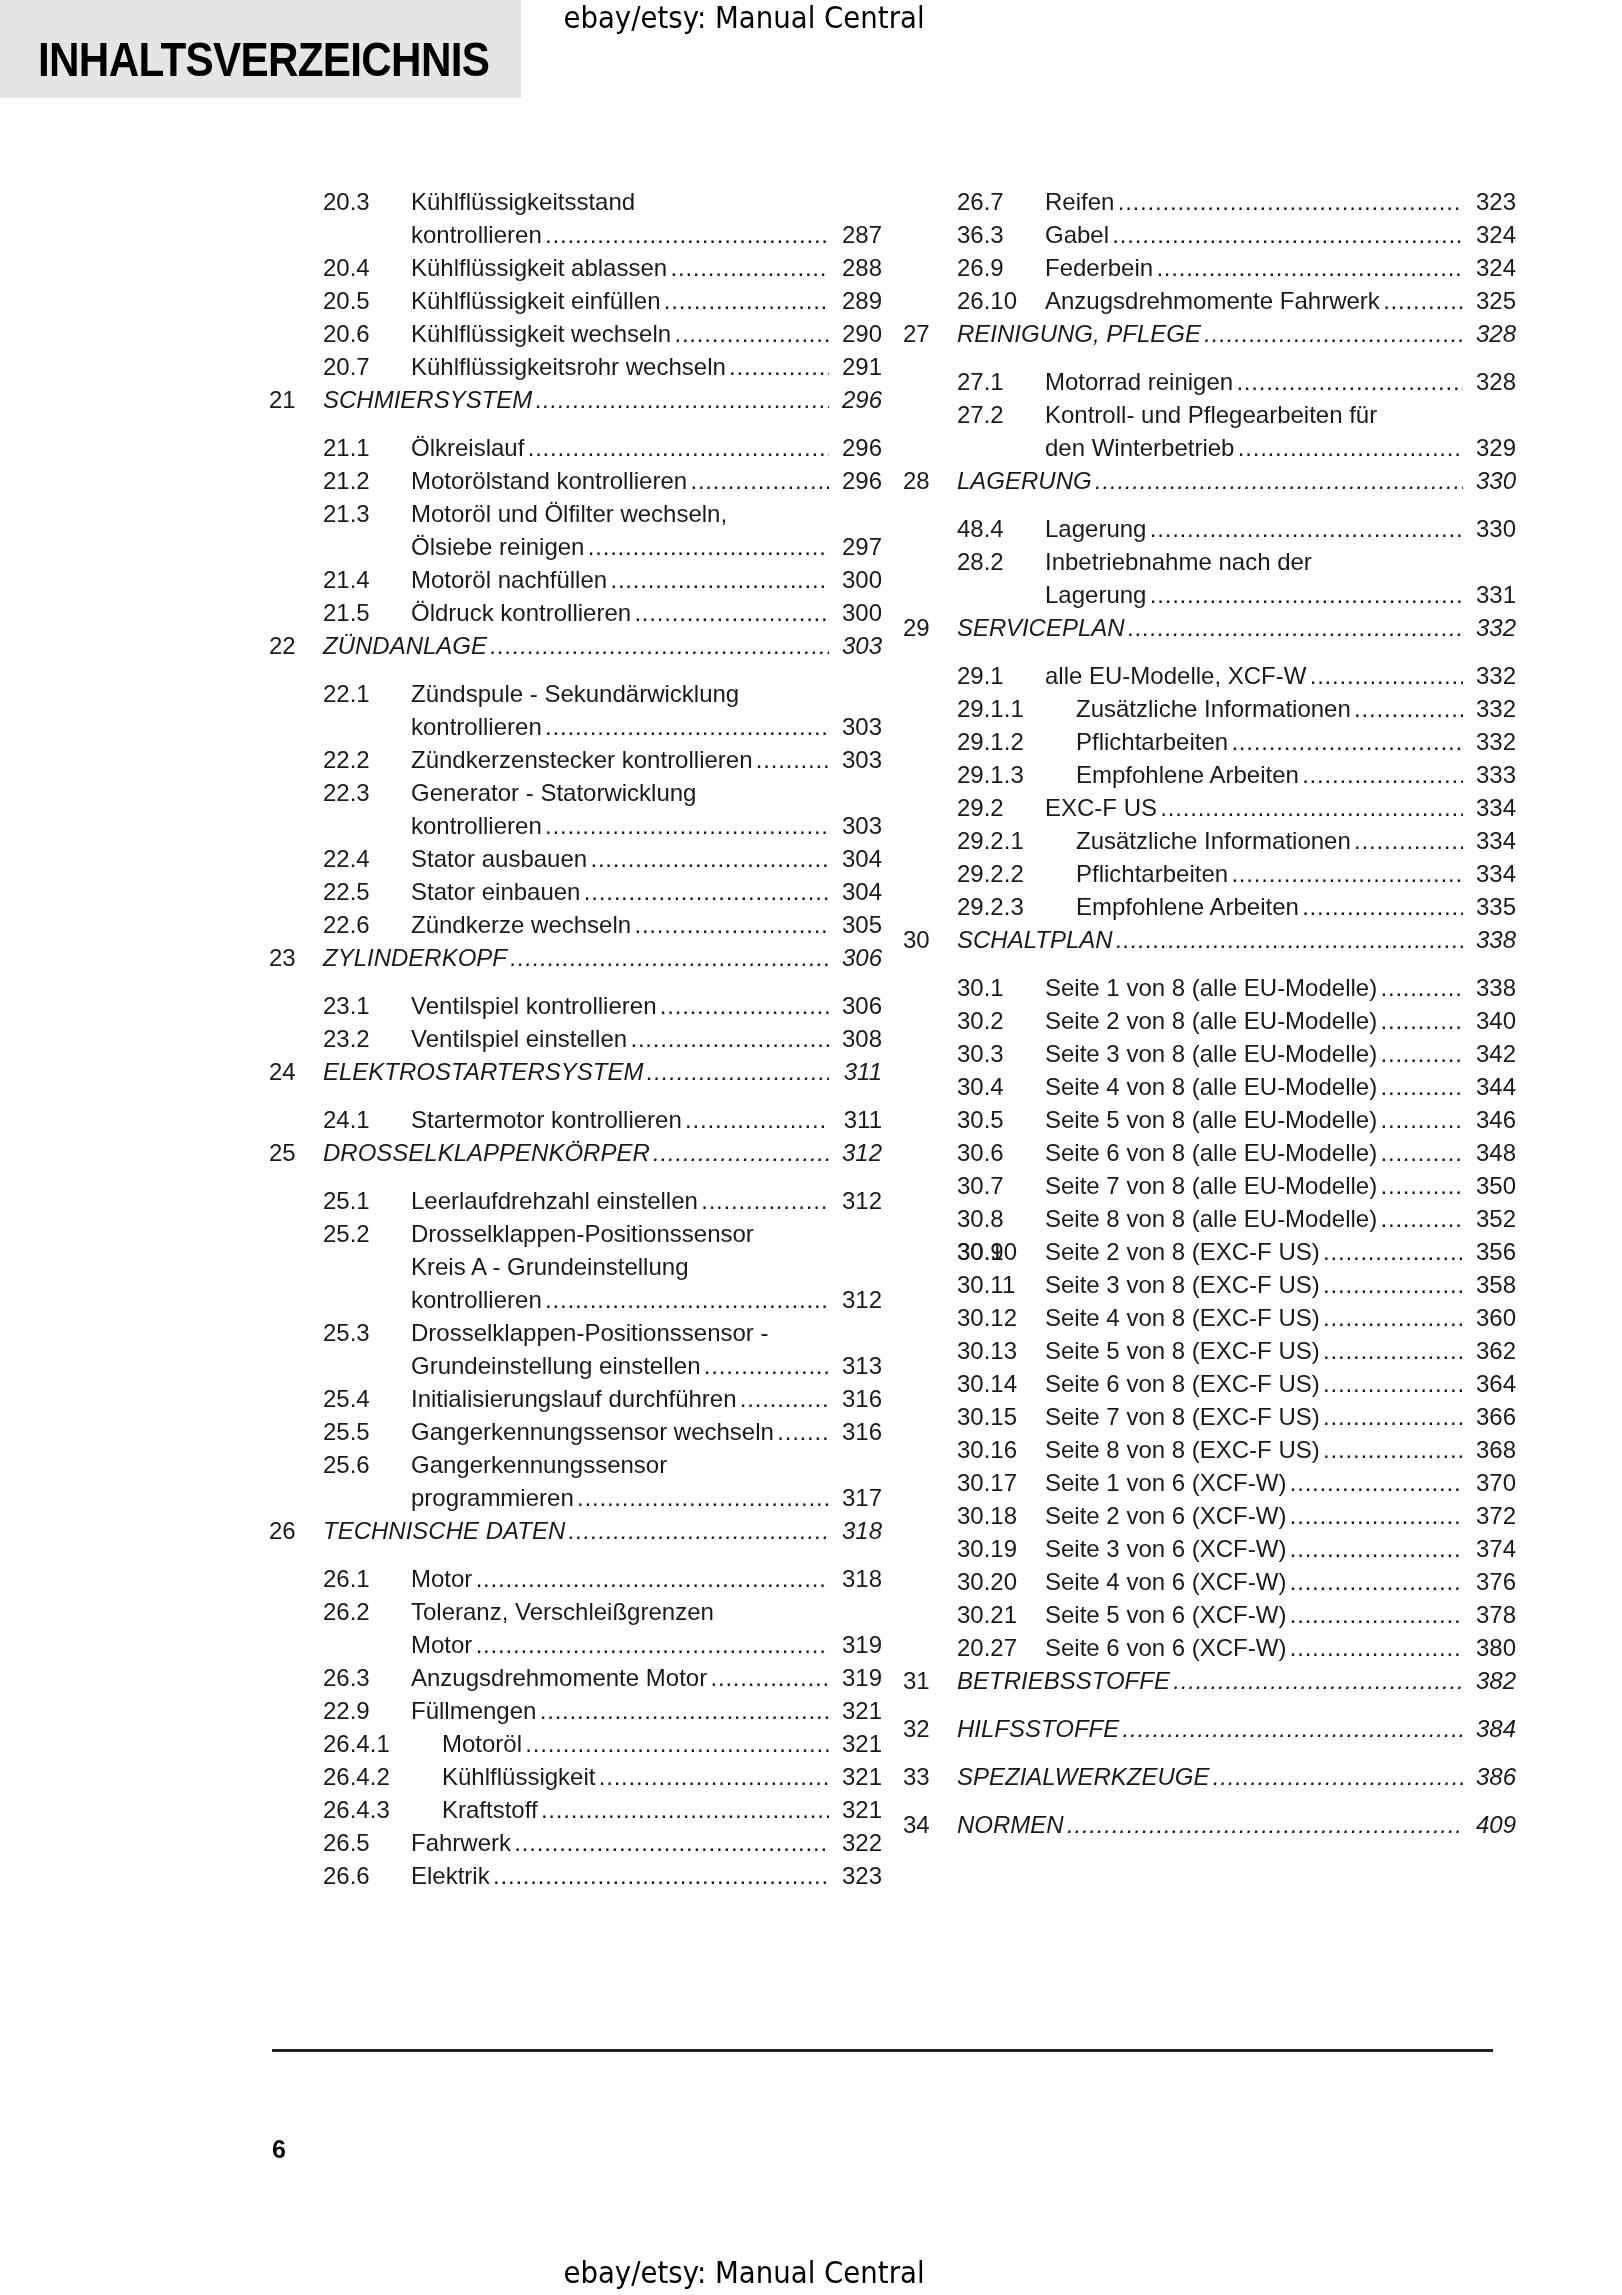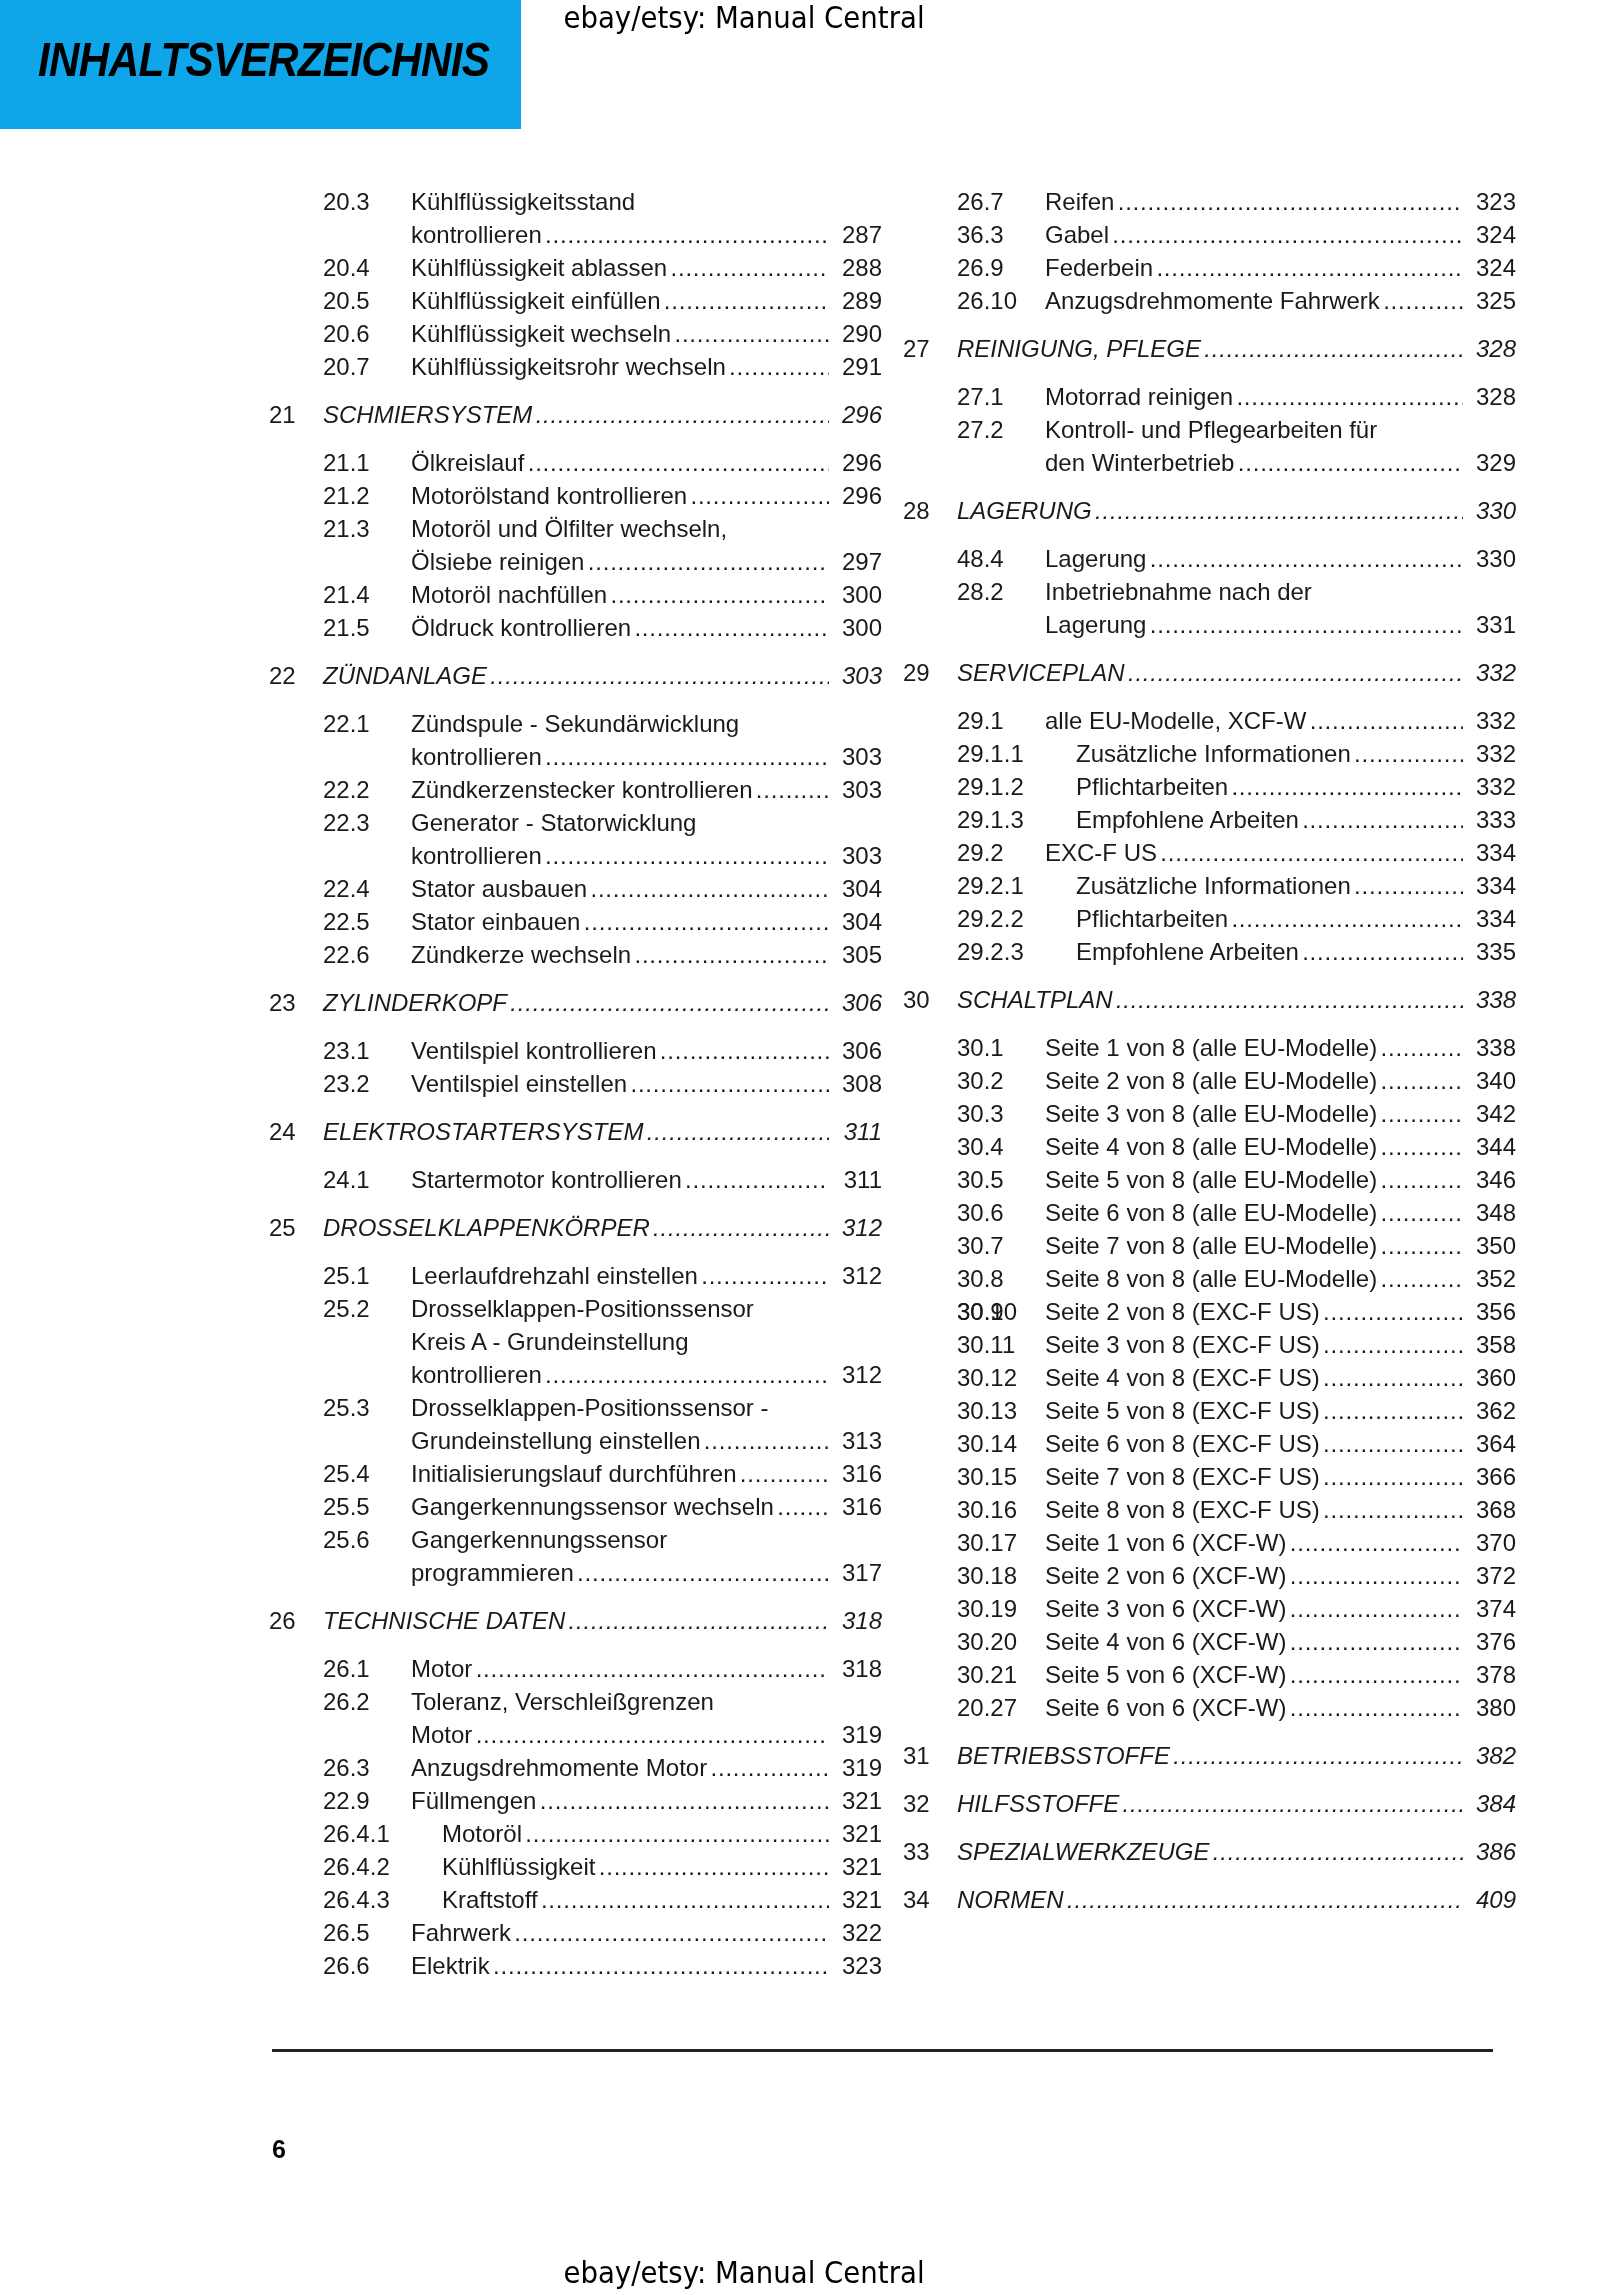--- a/index.html
+++ b/index.html
@@ -1,30 +1,30 @@
 <!DOCTYPE html>
 <html style="font-size:13.3px"><head>
 <meta charset="utf-8">
 <style>
   html, body { margin: 0; padding: 0; background: #ffffff; }
   body { width: 1622px; height: 2295px; position: relative; overflow: hidden;
          font-family: "Liberation Sans", "DejaVu Sans", sans-serif; color: #1a1a1a; }
-  .header-box { position: absolute; left: 0; top: 0; width: 521px; height: 129px; background: #0ea5e9; font-style: italic; }
+  .header-box { position: absolute; left: 0; top: 0; width: 521px; height: 98px; background: #e5e5e5; }
   .header-title { position: absolute; left: 38px; top: 32px; font-size: 48px; font-weight: bold;
                   letter-spacing: -0.8px; color: #000; transform: scaleX(0.88); transform-origin: left center;
                   font-family: "Liberation Sans", sans-serif; }
   .watermark { position: absolute; left: 0; width: 1622px; text-align: center; font-size: 30px; color: #000;
                font-family: "DejaVu Sans", sans-serif; transform: scaleX(0.92); }
   .watermark.top { top: 0px; left: -67px; }
   .watermark.bottom { top: 2255px; left: -67px; }
   .col { position: absolute; top: 185px; width: 613px; }
   .col.left { left: 269px; }
   .col.right { left: 903px; }
   .entry { position: relative; font-size: 24px; line-height: 33px; }
-  .entry.chapter { margin-top: 15px; margin-bottom: 15px; }
+  .entry.chapter { margin-bottom: 15px; }
   .entry .num { position: absolute; top: 0; }
   .chapter .num { left: 0; }
   .sub .num { left: 54px; }
   .entry .body { display: flex; align-items: flex-end; }
   .chapter .body { margin-left: 54px; font-style: italic; }
   .sub .body { margin-left: 142px; }
   .sub.lvl3 .body { margin-left: 173px; }
   .text-wrap { flex: 1; display: flex; flex-direction: column; min-width: 0; }
   .last-line { display: flex; align-items: baseline; }
   .last-line .t { white-space: nowrap; }

